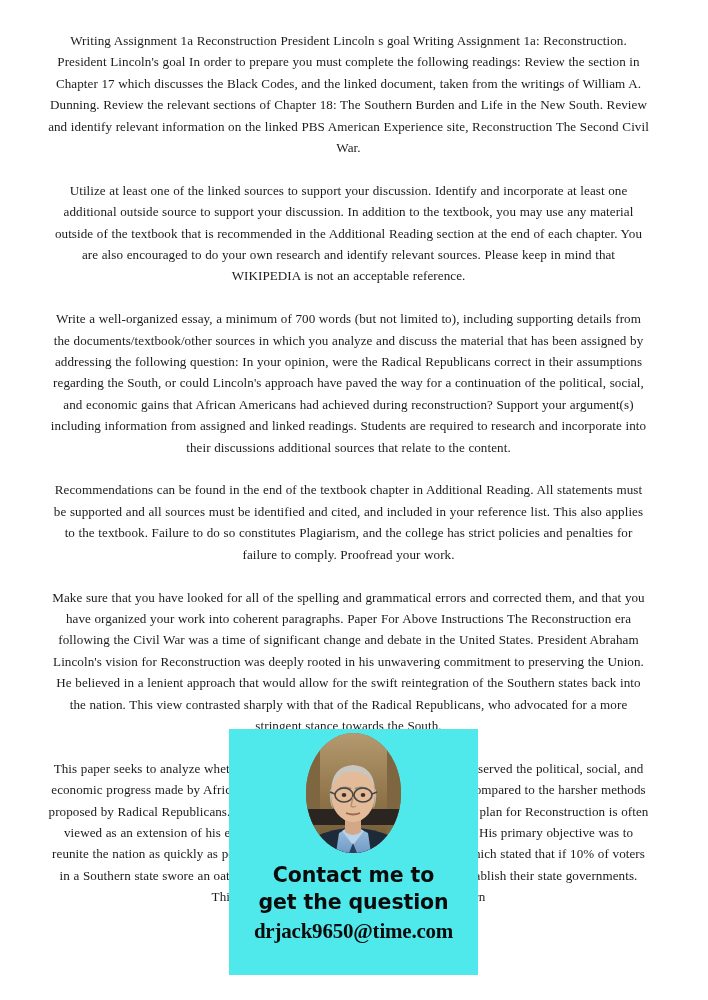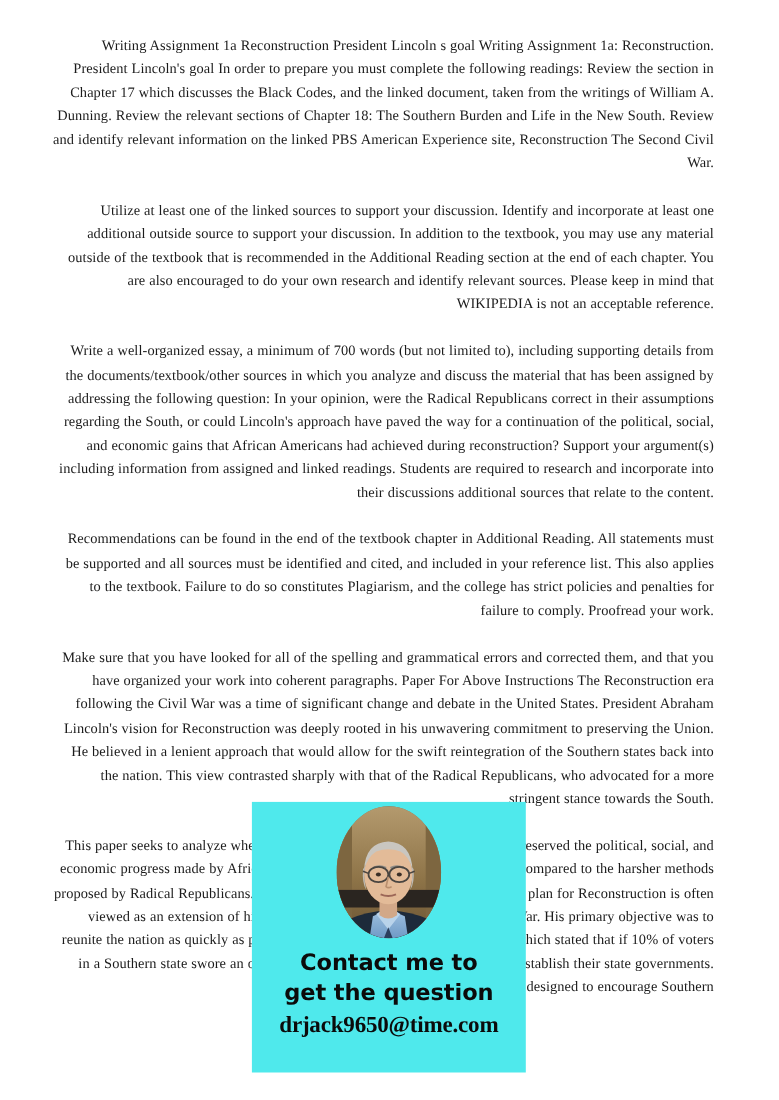--- a/index.html
+++ b/index.html
@@ -28,21 +28,21 @@
     left: 48px;
     top: 30px;
     width: 601px;
   }
 
   .para {
     font-family: "Liberation Serif", "DejaVu Serif", serif;
     font-size: 13.1px;
     line-height: 21.4px;
     color: #1b1b1b;
-    text-align: right;
+    text-align: center;
     margin: 0 0 21.4px 0;
     letter-spacing: 0.005em;
     word-spacing: 0.02em;
   }
   .para:last-child { margin-bottom: 0; }
 
   
   #contact-overlay {
     position: absolute;
     left: 229px;

